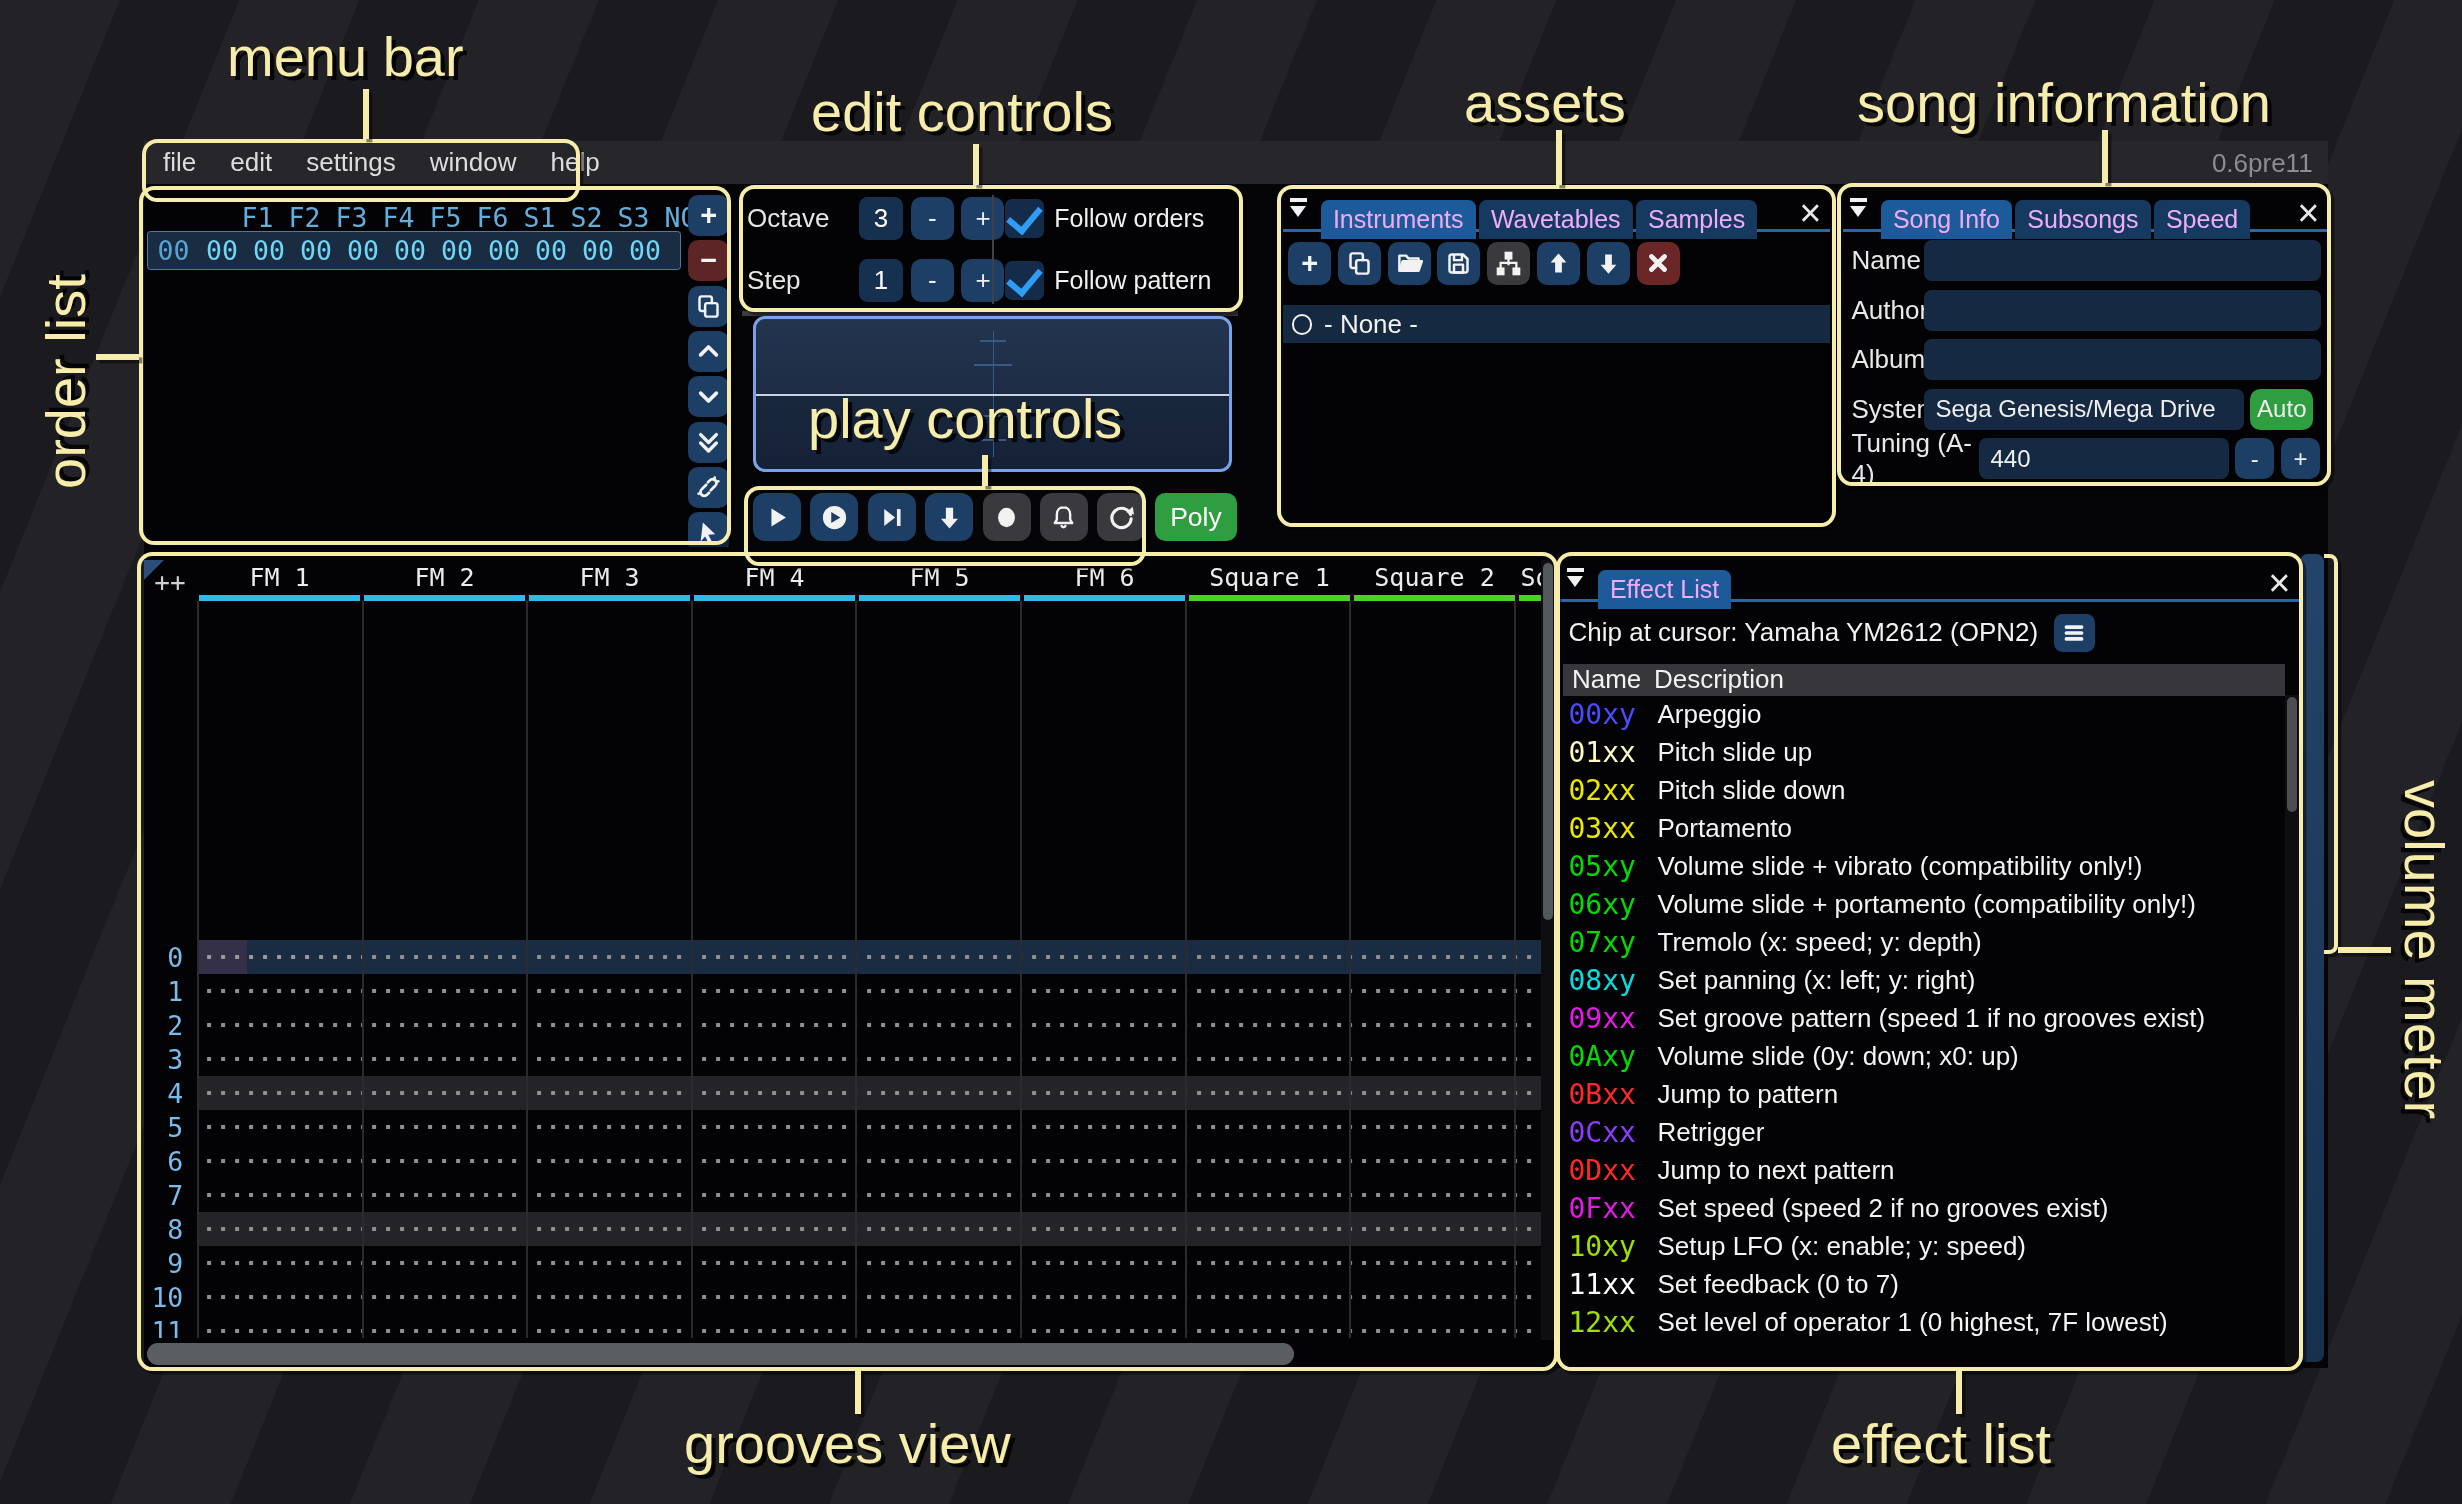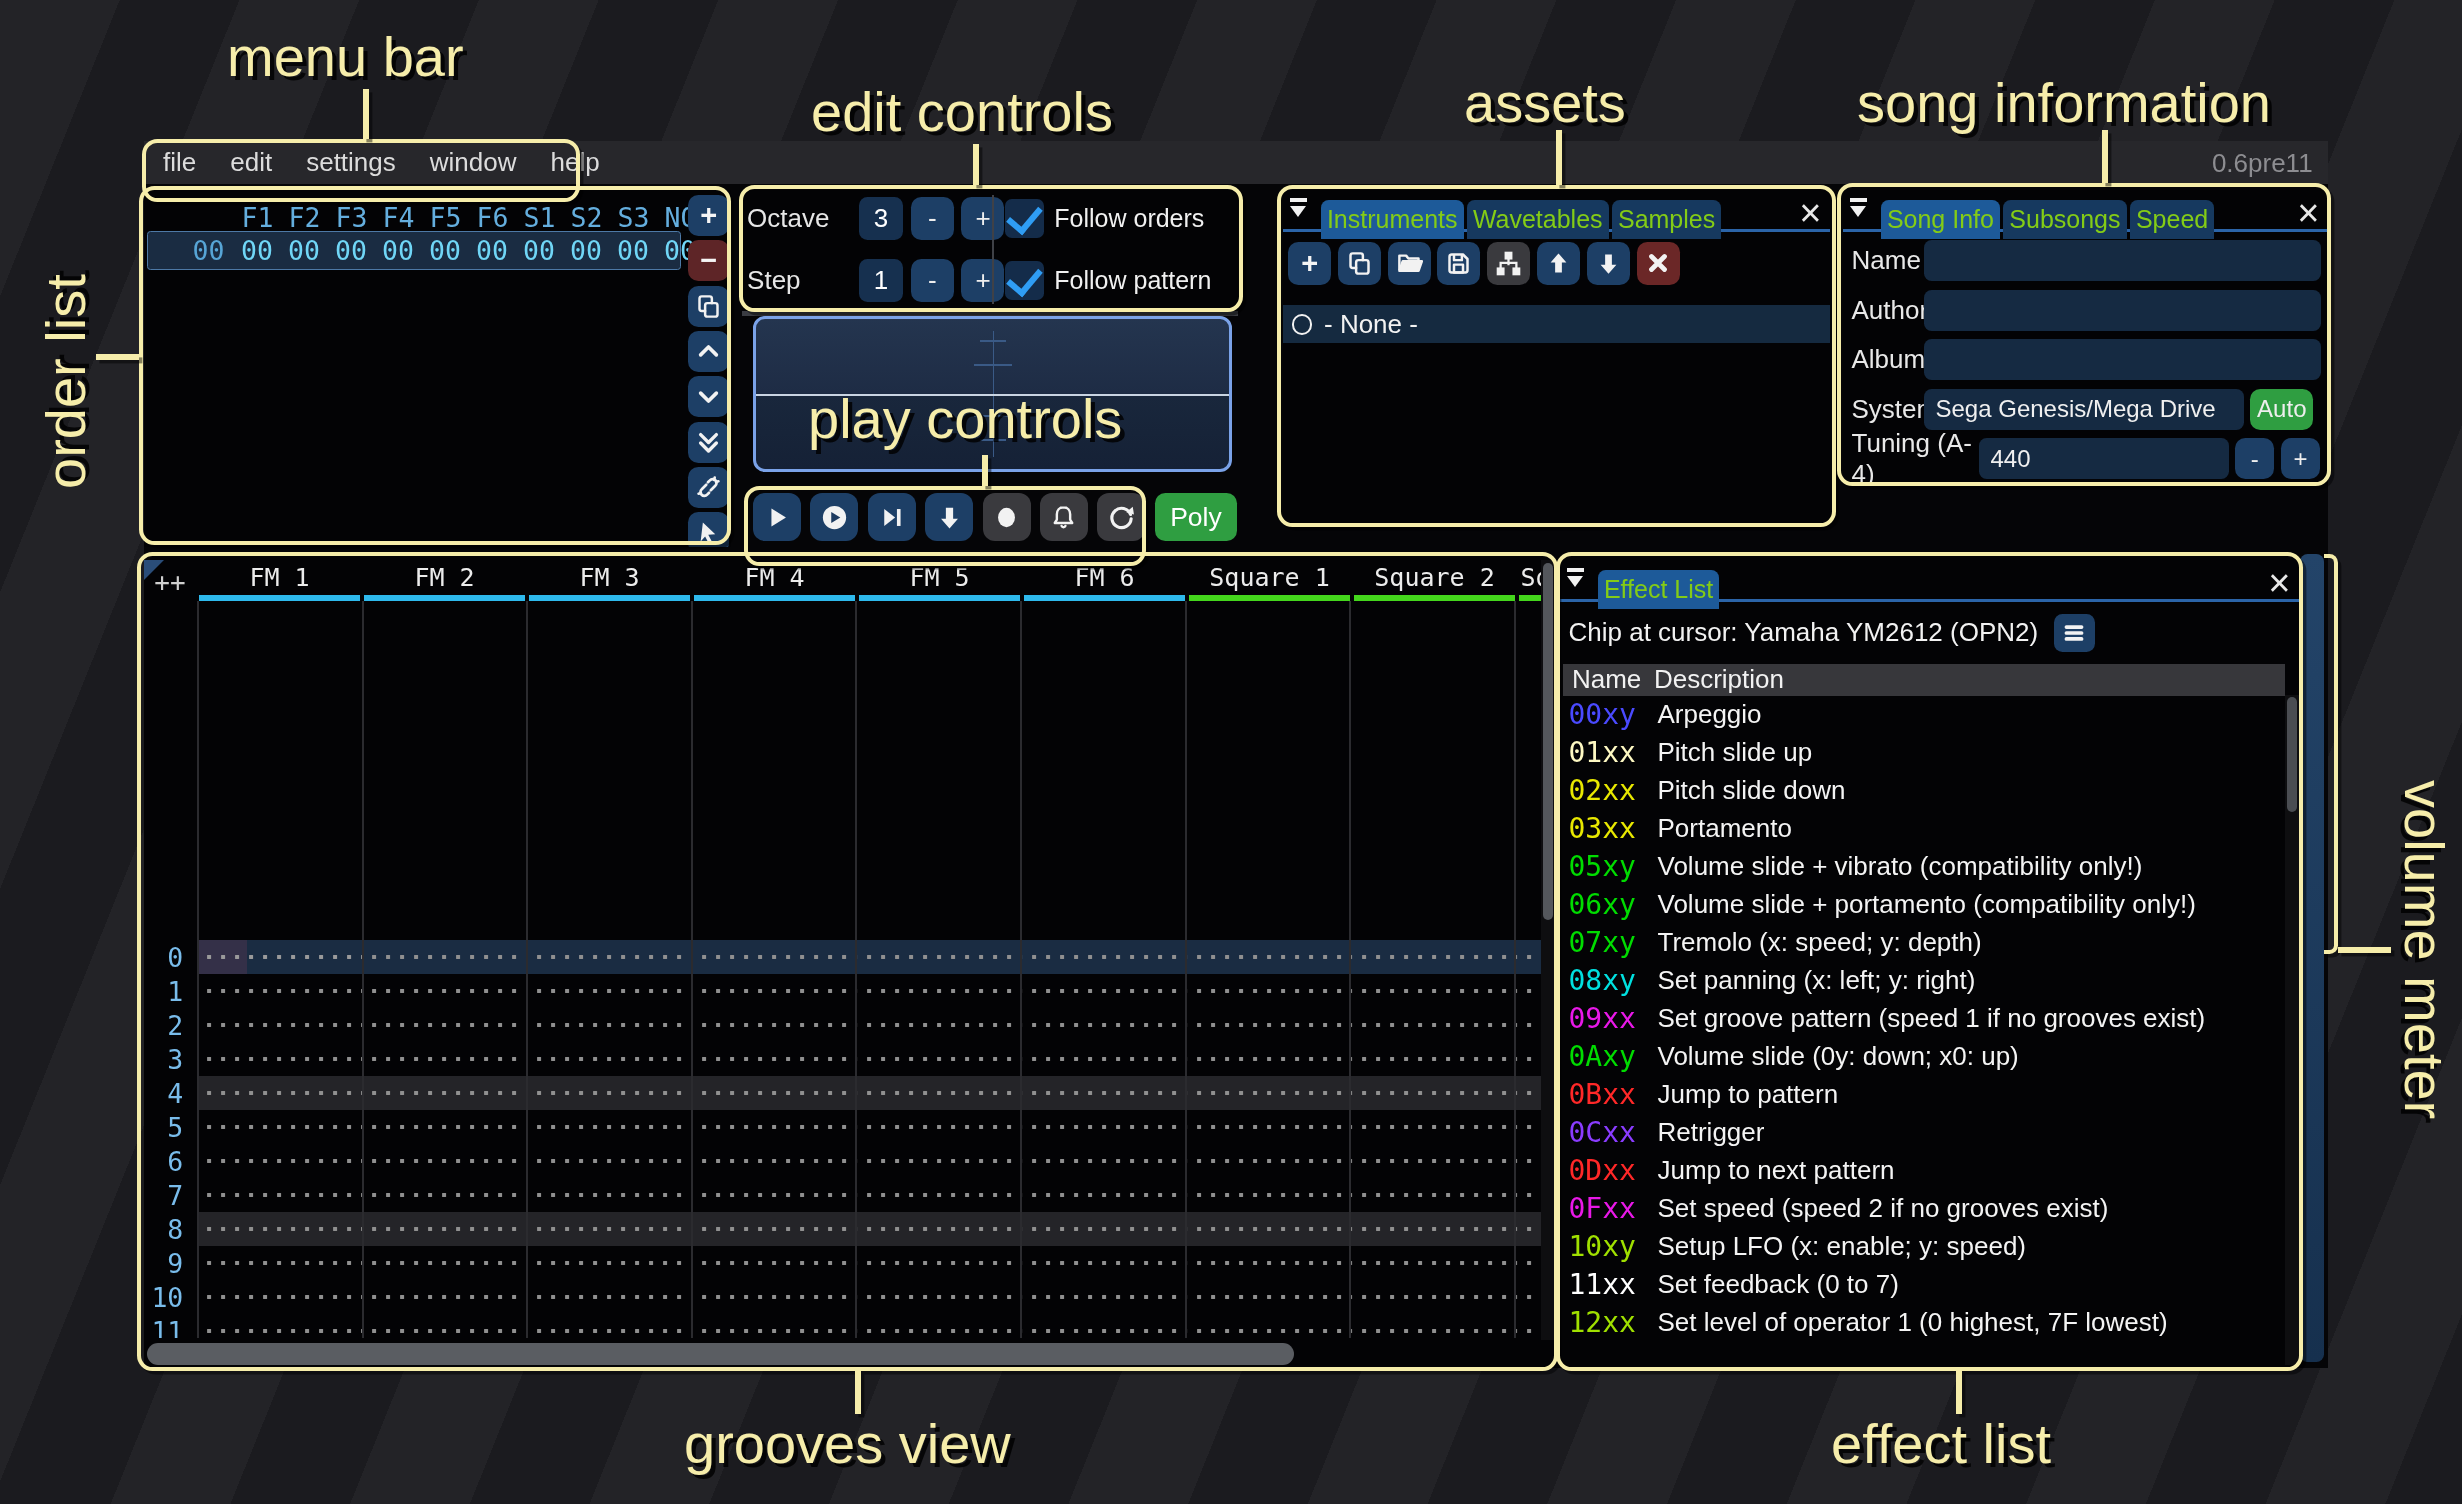--- a/index.html
+++ b/index.html
@@ -20,21 +20,21 @@
   #menubar { left:0; top:0; width:2184px; height:43px; background:#27272b; display:flex; align-items:center; padding-left:19px; }
   .menu-item { font-size:26px; color:#dcdcdc; margin-right:34px; cursor:default; }
   #version { position:absolute; right:15.4px; top:6.8px; font-size:26px; color:#8d8d91; }
 
   
   #order { left:0; top:49px; width:587px; height:357px; }
   .ogrid { display:grid; grid-template-columns:50px repeat(10,47px); }
   #order-headers { margin-top:12px;padding-left:40px; }
   #order-headers span { font-size:26.5px; color:#64aede; text-align:center; }
   #order-row { position:absolute; left:3.4px; top:41px; width:534px; height:39px;
-    background:#1a2c42; border:1.7px solid #4d79a6; border-radius:3.4px; display:flex; align-items:center;padding-left:35px; }
+    background:#1a2c42; border:1.7px solid #4d79a6; border-radius:3.4px; display:flex; align-items:center; }
   #order-cells span { font-size:26.5px; color:#70d6f6; text-align:center; }
   #order-cells span:first-child { color:#57a5d6; }
   #order-btns { position:absolute; right:1.7px; top:5.1px; display:flex; flex-direction:column; gap:4.3px; }
 
   .btn { display:flex; align-items:center; justify-content:center; border-radius:10.3px; cursor:pointer; }
   .sq { width:41px; height:41px; }
   .b-blue { background:#1d3f66; } .b-gray { background:#3a3a3e; }
   .b-red { background:#5e2527; } .b-darkred { background:#6b2727; } .b-green { background:#2f9e41; }
   .glyph { color:#f5f5f5; font-size:29px; font-weight:bold; line-height:1; }
 
@@ -61,22 +61,22 @@
   #playbtns { position:absolute; left:609px; top:352px; display:flex; gap:9.4px; align-items:center; }
   .pb { width:48px; height:48px; border-radius:12px; }
   #poly-btn { height:48px; padding:0 15.4px; font-size:26.5px; color:#fff; border-radius:10.3px; }
 
   
   .tabrow { display:flex; align-items:center; height:39px; position:relative; }
   .collapse { width:26px; height:26px; margin:0 6.8px 0 5.1px; position:relative; flex:0 0 auto; }
   .collapse::before { content:""; position:absolute; left:1.7px; top:1.7px; width:17px; height:4.3px; background:#f2f2f2; }
   .collapse::after { content:""; position:absolute; left:1.7px; top:9.4px; border-left:8.5px solid transparent;
     border-right:8.5px solid transparent; border-top:11px solid #f2f2f2; }
-  .tab { height:39px; display:flex; align-items:center; padding:0 6px; margin-right:3.4px;
-    font-size:25px; color:#84cc16; background:#16395f; border-radius:7.7px 7.7px 0 0; cursor:pointer;margin-top:20px; }
+  .tab { height:39px; display:flex; align-items:center; padding:0 12px; margin-right:3.4px;
+    font-size:25px; color:#f0abfc; background:#16395f; border-radius:7.7px 7.7px 0 0; cursor:pointer;margin-top:20px; }
   .tab.active { background:#1d5a99; }
   .closex { position:absolute; right:8.5px; top:1.7px; font-size:38px; color:#e8e8e8; font-weight:300; cursor:pointer; }
   .tabline { height:2.6px; background:#2b64a8; }
 
   
   #assets { left:1139px; top:49px; width:547px; height:333px; }
   #assets-toolbar { display:flex; gap:6.8px; margin:10.3px 0 0 5.1px; }
   .tb { width:43px; height:43px; border-radius:10.3px; }
   #asset-item { display:flex; align-items:center; height:38px; background:#152a40; margin-top:20.5px; padding-left:8.5px; }
   .circle-o { width:20.5px; height:20.5px; border:2.6px solid #f2f2f2; border-radius:50%; margin-right:12px; }

